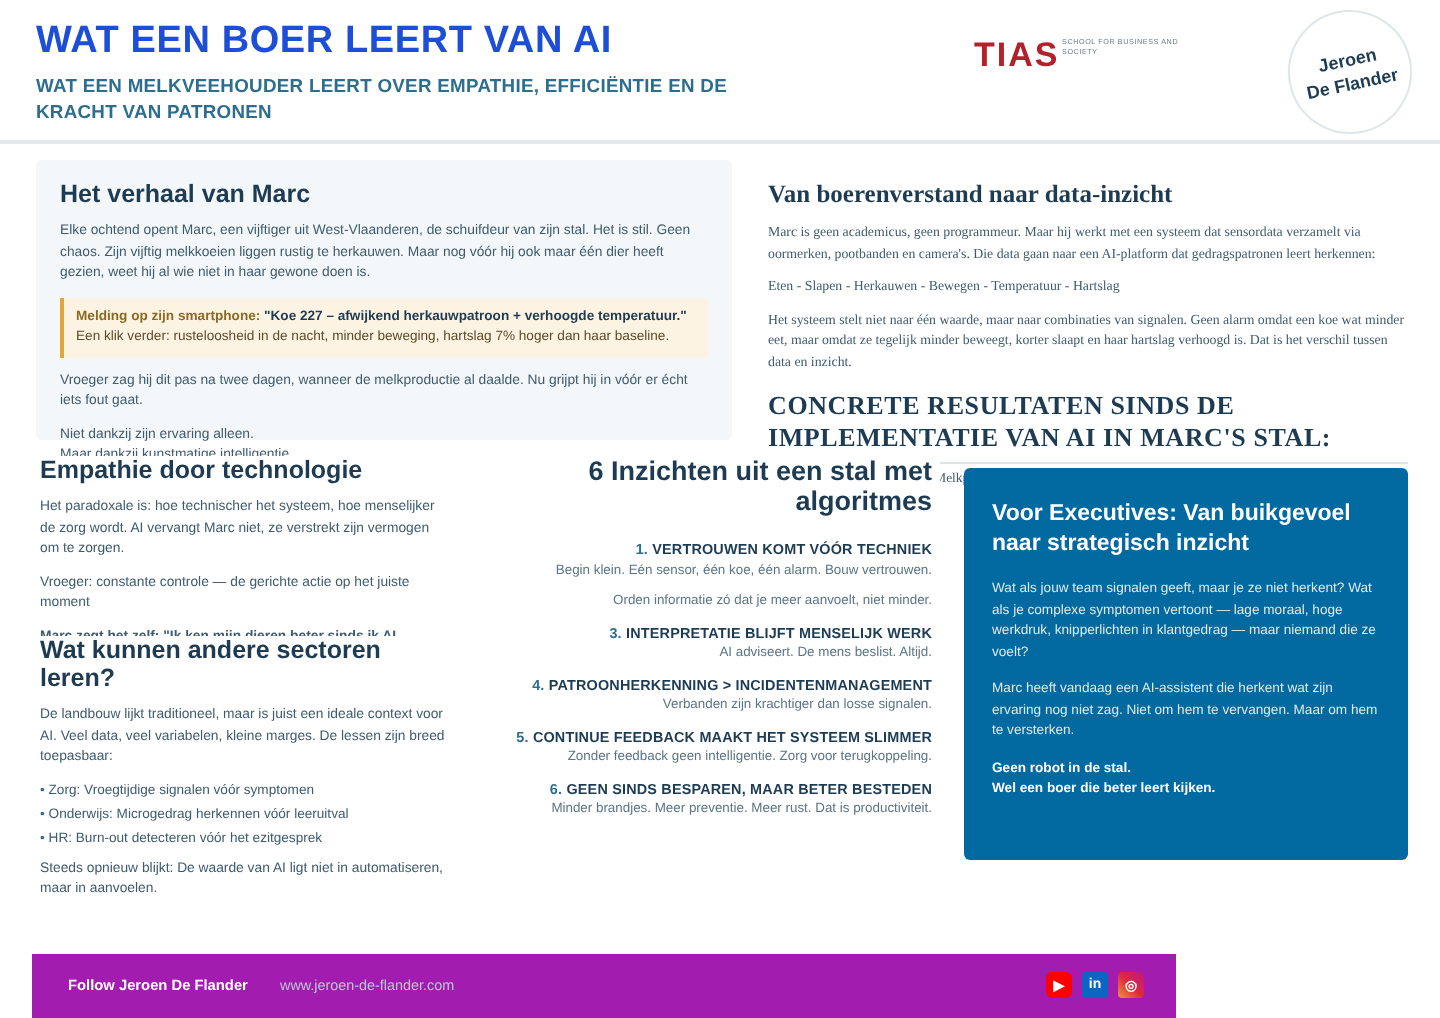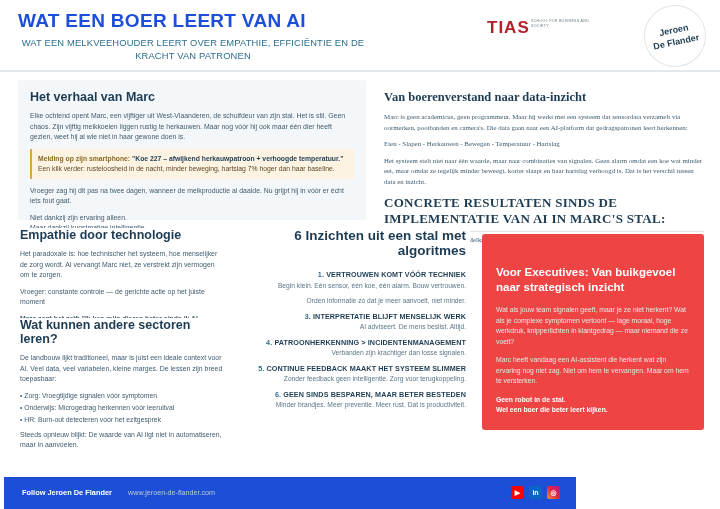--- a/index.html
+++ b/index.html
@@ -17,22 +17,22 @@
     position: absolute; left: 0; top: 0; width: 720px; height: 74px;
     background: #ffffff;
   }
   .header-title {
     position: absolute; left: 18px; top: 10px;
     font-size: 19px; font-weight: bold; letter-spacing: 0.3px;
     color: #1d4ed8;
   }
   .header-sub {
     position: absolute; left: 18px; top: 36px; width: 350px;
-    font-size: 9.4px; font-weight: normal; line-height: 13px;
-    color: #2d6e8e; letter-spacing: 0.15px; text-align: center;
+    font-size: 9.4px; font-weight: bold; line-height: 13px;
+    color: #2d6e8e; letter-spacing: 0.15px;
   }
   .header-rule {
     position: absolute; left: 0; top: 70px; width: 720px; height: 2px;
     background: #e2e8ec;
   }
   .tias-logo {
     position: absolute; left: 487px; top: 18px;
     font-size: 17px; font-weight: bold; letter-spacing: 1px; color: #b3222a;
   }
   .tias-sub {
@@ -67,21 +67,21 @@
   .p-left-bot {
     left: 18px; top: 318px; width: 210px; height: 130px;
     background: #ffffff; padding: 0 4px 0 2px;
   }
   .p-mid {
     left: 240px; top: 228px; width: 230px; height: 230px;
     background: #ffffff; padding: 0 4px 0 2px; text-align: right;
   }
   .p-exec {
     left: 482px; top: 234px; width: 222px; height: 196px;
-    background: #ef4444; border-radius: 3px; padding: 31px 14px;
+    background: #0369a1; border-radius: 3px; padding: 16px 14px;
     color: #ffffff;
   }
 
   h2.section { font-size: 12.5px; font-weight: bold; margin-bottom: 7px; }
   h2.section.lg { font-size: 13.5px; }
   p.body { font-size: 6.9px; line-height: 10.5px; color: #3f5b6e; margin-bottom: 6px; }
   p.body b, .bold { font-weight: bold; color: #1d3c53; }
 
   .callout {
     background: #fdf3e2; border-left: 2px solid #e0a63c;
@@ -111,22 +111,22 @@
   ul.bullets { list-style: none; margin: 3px 0 5px 0; }
   ul.bullets li { font-size: 6.8px; line-height: 10px; color: #3f5b6e; margin-bottom: 2px; }
   ul.bullets li::before { content: "• "; color: #2d6e8e; }
 
   .exec-title { font-size: 11.5px; font-weight: bold; line-height: 15px; margin-bottom: 10px; }
   .exec-p { font-size: 6.8px; line-height: 10.5px; color: #dfeae5; margin-bottom: 8px; }
   .exec-p.last { font-weight: bold; color: #ffffff; }
 
   
   .footer {
-    position: absolute; left: 4px; bottom: 0; width: 572px; height: 32px;
-    background: #1d4ed8; color: #ffffff;
+    position: absolute; left: 16px; bottom: 0; width: 572px; height: 32px;
+    background: #a21caf; color: #ffffff;
   }
   .footer-text {
     position: absolute; left: 18px; top: 11px; font-size: 7.4px; font-weight: bold;
   }
   .footer-url {
     position: absolute; left: 124px; top: 11px; font-size: 7.2px; color: #b9c9d4; font-weight: normal;
   }
   .social { position: absolute; right: 16px; top: 9px; display: flex; gap: 5px; }
   .soc {
     width: 13px; height: 13px; border-radius: 2px;

